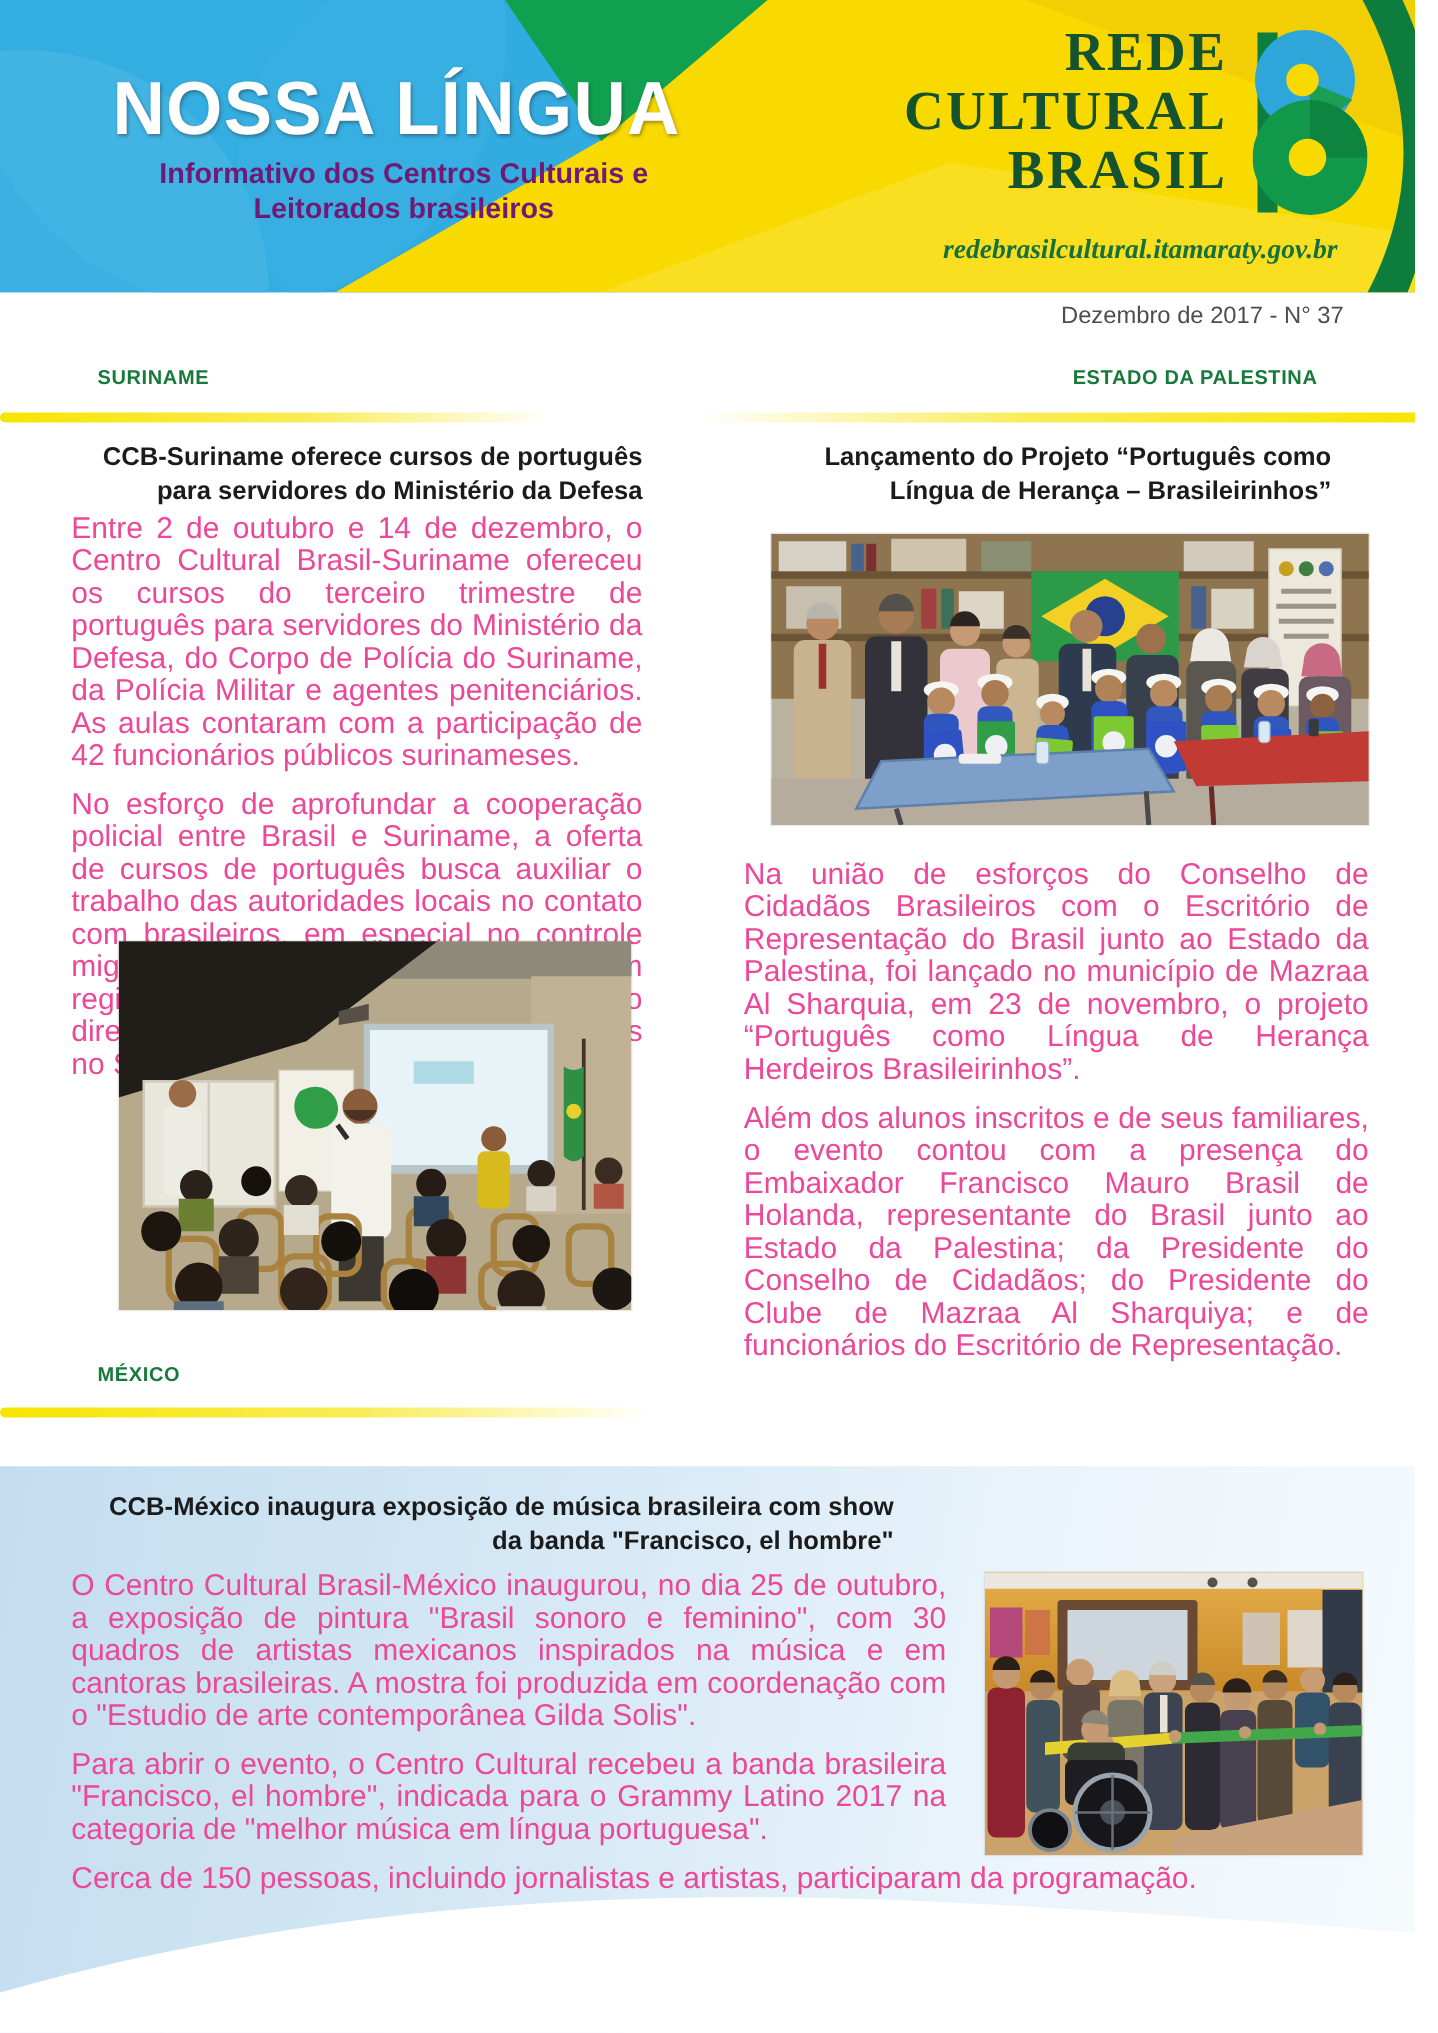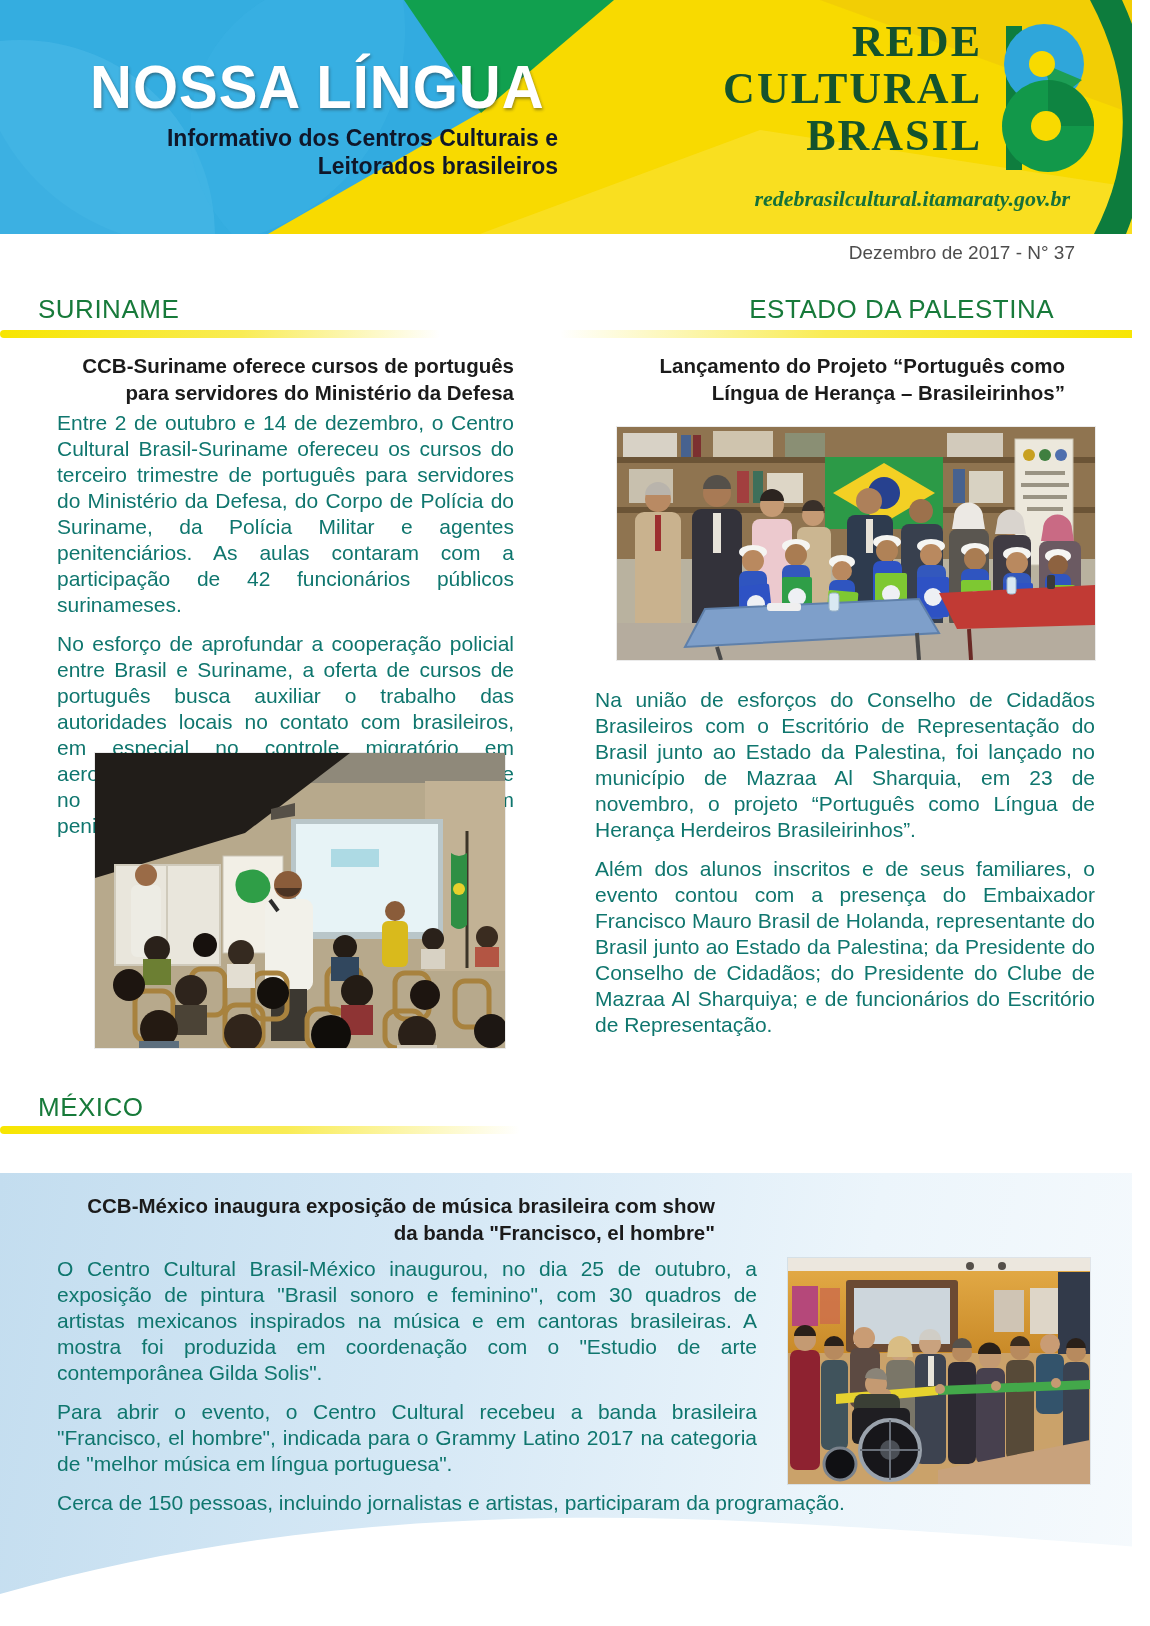--- a/index.html
+++ b/index.html
@@ -5,42 +5,42 @@
   html,body{margin:0;padding:0;background:#ffffff;}
   .page{position:relative;width:1132px;height:1626px;background:#fff;overflow:hidden;
         font-family:"Liberation Sans",sans-serif;}
   .abs{position:absolute;}
 
   
   .header-bg{left:0;top:0;width:1150px;height:234px;}
   .nossa-title{left:90px;top:52px;width:560px;color:#ffffff;font-size:58px;font-weight:bold;
                letter-spacing:1px;transform:scaleY(1.04);transform-origin:left top;
                text-shadow:1px 2px 3px rgba(40,40,40,.45);white-space:nowrap;}
-  .nossa-sub{left:88px;top:124px;width:470px;text-align:right;color:#0f172a;
+  .nossa-sub{left:88px;top:124px;width:470px;text-align:center;color:#701a75;
              font-size:23px;font-weight:bold;line-height:28px;}
   .brand{right:150px;top:18px;text-align:right;color:#14532d;font-family:"Liberation Serif",serif;
          font-weight:bold;font-size:44px;line-height:47px;letter-spacing:2px;}
   .brand-b{left:1002px;top:22px;width:92px;height:152px;}
   .brand-url{right:62px;top:186px;color:#15703a;font-family:"Liberation Serif",serif;
              font-style:italic;font-weight:bold;font-size:22px;text-align:right;}
 
   
   .issue-date{right:57px;top:242px;color:#4d4d4d;font-size:19px;margin-left:40px;}
-  .sec-head{color:#177a3a;font-size:26px;font-weight:normal;letter-spacing:.5px;}
+  .sec-head{color:#177a3a;font-size:16px;font-weight:bold;letter-spacing:.5px;margin-left:40px;}
   .bar{height:8px;border-radius:4px;}
   .bar-left{left:0;top:330px;width:440px;
             background:linear-gradient(90deg,#f7e500 0%,#f9ec55 55%,rgba(250,240,140,0) 100%);}
   .bar-right{left:560px;top:330px;width:590px;
              background:linear-gradient(270deg,#f7e500 0%,#f9ec55 55%,rgba(250,240,140,0) 100%);}
   .bar-mexico{left:0;top:1126px;width:520px;
               background:linear-gradient(90deg,#f7e500 0%,#f9ec55 55%,rgba(250,240,140,0) 100%);}
 
   
   .art-title{font-size:20.5px;font-weight:bold;color:#1b1b1b;text-align:right;line-height:27px;}
-  .body-col p{margin:0 0 13px 0;font-size:21px;line-height:26px;color:#0f766e;text-align:justify;}
+  .body-col p{margin:0 0 13px 0;font-size:24px;line-height:26px;color:#ec4899;text-align:justify;}
   .nowrap{white-space:nowrap;}
   .photo{box-shadow:0 0 0 1px rgba(0,0,0,.08);}
 
   
   .mexico-panel{left:0;top:1173px;width:1150px;height:453px;
     background:linear-gradient(100deg,#c3ddef 0%,#d7e9f6 40%,#ecf5fb 72%,#f6fafd 100%);}
   .wave{left:0;top:1466px;width:1150px;height:160px;}
 </style>
 </head>
 <body>

